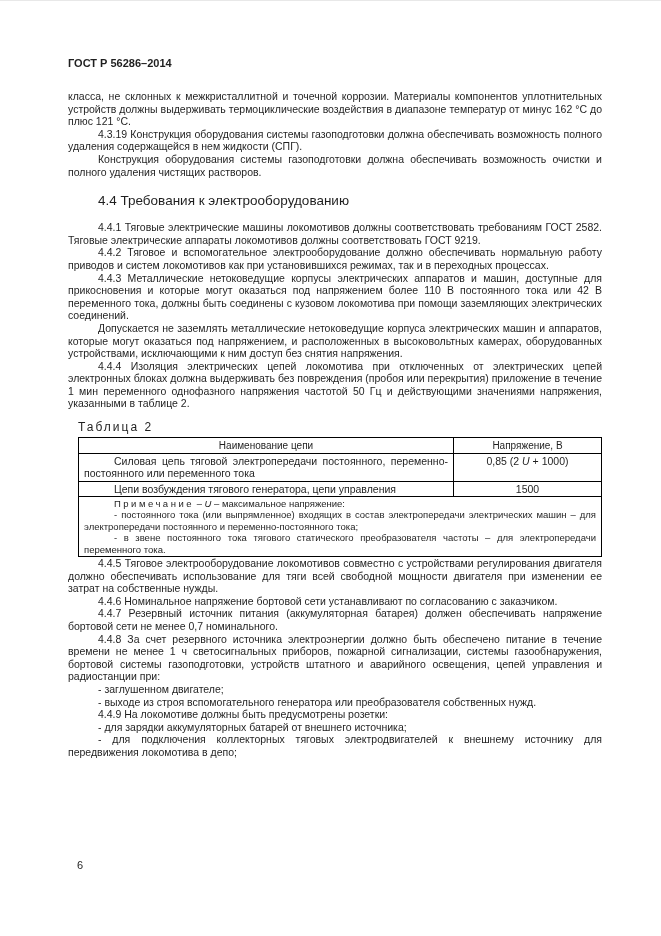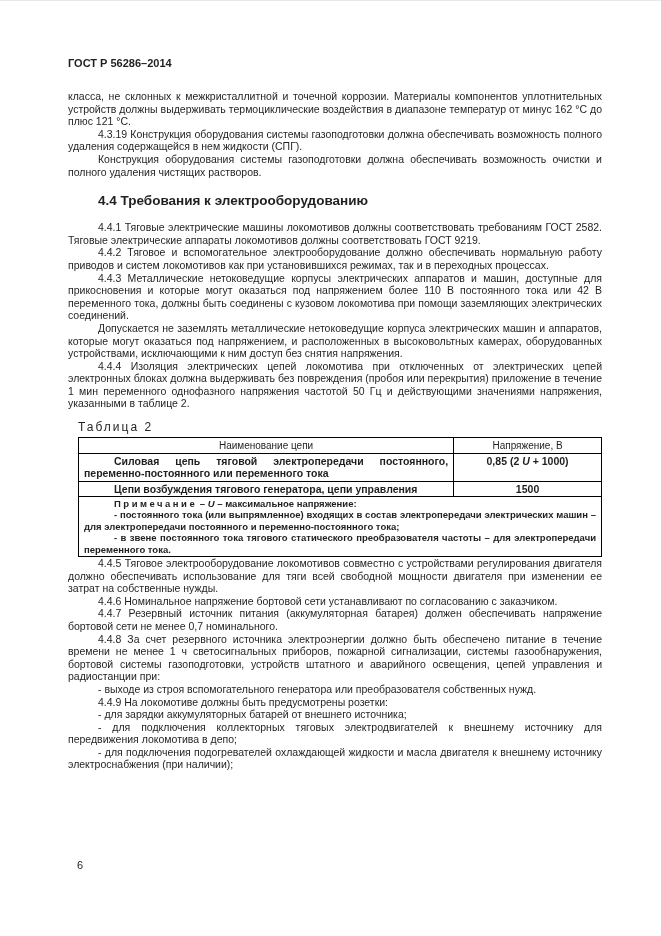--- a/index.html
+++ b/index.html
@@ -23,42 +23,41 @@
   p.body-par {
     margin: 0;
     font-size: 10.5px;
     line-height: 12.6px;
     text-align: justify;
     text-indent: 30px;
   }
   p.noindent { text-indent: 0; }
   h2.section-heading {
     font-size: 13.5px;
-    font-weight: bold;
+    font-weight: normal;
     margin: 15px 0 13px 0;
     text-indent: 30px;
   }
   .table-block { margin: 10px 0 0 10px; }
   .table-label {
     font-size: 12px;
     letter-spacing: 2px;
     margin-bottom: 3px;
   }
   table.gost {
     border-collapse: collapse;
     width: 524px;
     font-size: 10.5px;
     color: #1f1f1f;
     padding-left: 24px;
   }
   table.gost th, table.gost td {
     border: 1.5px solid #000;
     padding: 1px 5px;
     vertical-align: top;
-    font-weight: bold;
   }
   table.gost th {
     font-weight: normal;
     font-size: 10px;
     text-align: center;
     padding: 2px 4px;
   }
   td.name-cell {
     text-align: justify;
     text-indent: 30px;
@@ -134,21 +133,21 @@
           </td>
         </tr>
       </tbody>
     </table>
   </div>
 
   <p class="body-par after-table">4.4.5 Тяговое электрооборудование локомотивов совместно с устройствами регулирования двигателя должно обеспечивать использование для тяги всей свободной мощности двигателя при изменении ее затрат на собственные нужды.</p>
   <p class="body-par">4.4.6 Номинальное напряжение бортовой сети устанавливают по согласованию с заказчиком.</p>
   <p class="body-par">4.4.7 Резервный источник питания (аккумуляторная батарея) должен обеспечивать напряжение бортовой сети не менее 0,7 номинального.</p>
   <p class="body-par">4.4.8 За счет резервного источника электроэнергии должно быть обеспечено питание в течение времени не менее 1 ч светосигнальных приборов, пожарной сигнализации, системы газообнаружения, бортовой системы газоподготовки, устройств штатного и аварийного освещения, цепей управления и радиостанции при:</p>
+  <p class="body-par">- заглушенном двигателе;</p>
   <p class="body-par">- выходе из строя вспомогательного генератора или преобразователя собственных нужд.</p>
   <p class="body-par">4.4.9 На локомотиве должны быть предусмотрены розетки:</p>
   <p class="body-par">- для зарядки аккумуляторных батарей от внешнего источника;</p>
   <p class="body-par">- для подключения коллекторных тяговых электродвигателей к внешнему источнику для передвижения локомотива в депо;</p>
-  <p class="body-par">- для подключения подогревателей охлаждающей жидкости и масла двигателя к внешнему источнику электроснабжения (при наличии);</p>
 
   <div class="page-number">6</div>
 
 </div>
 
 </body></html>

